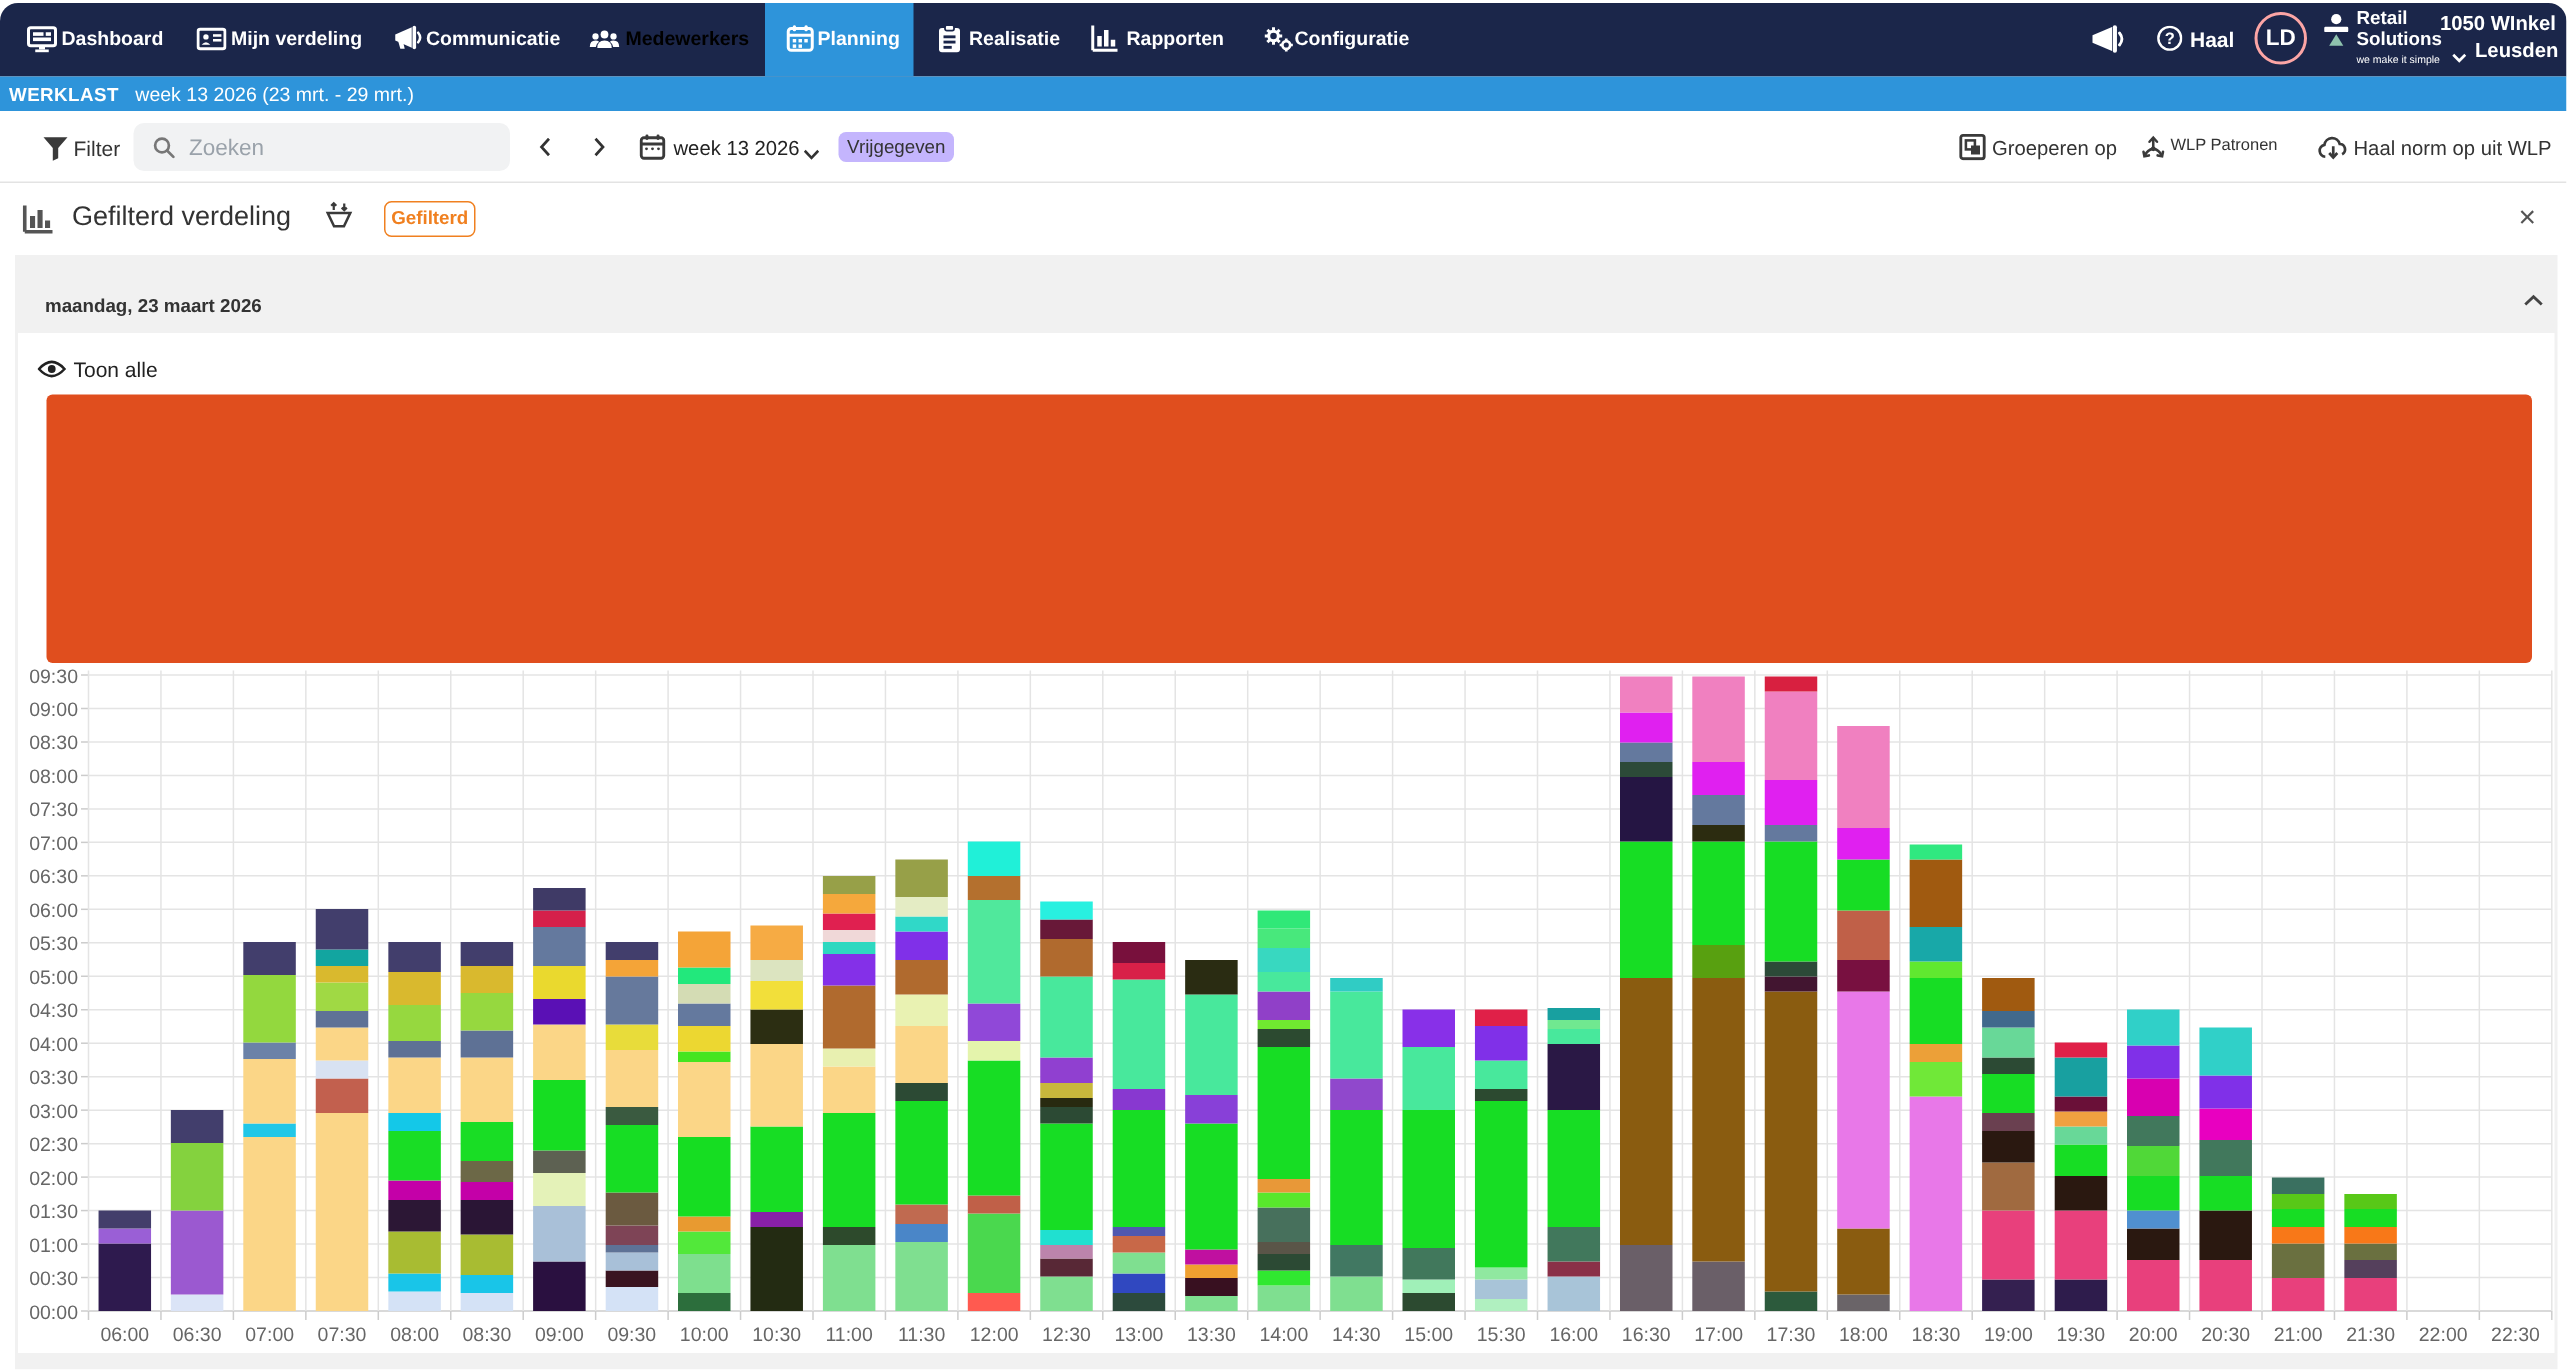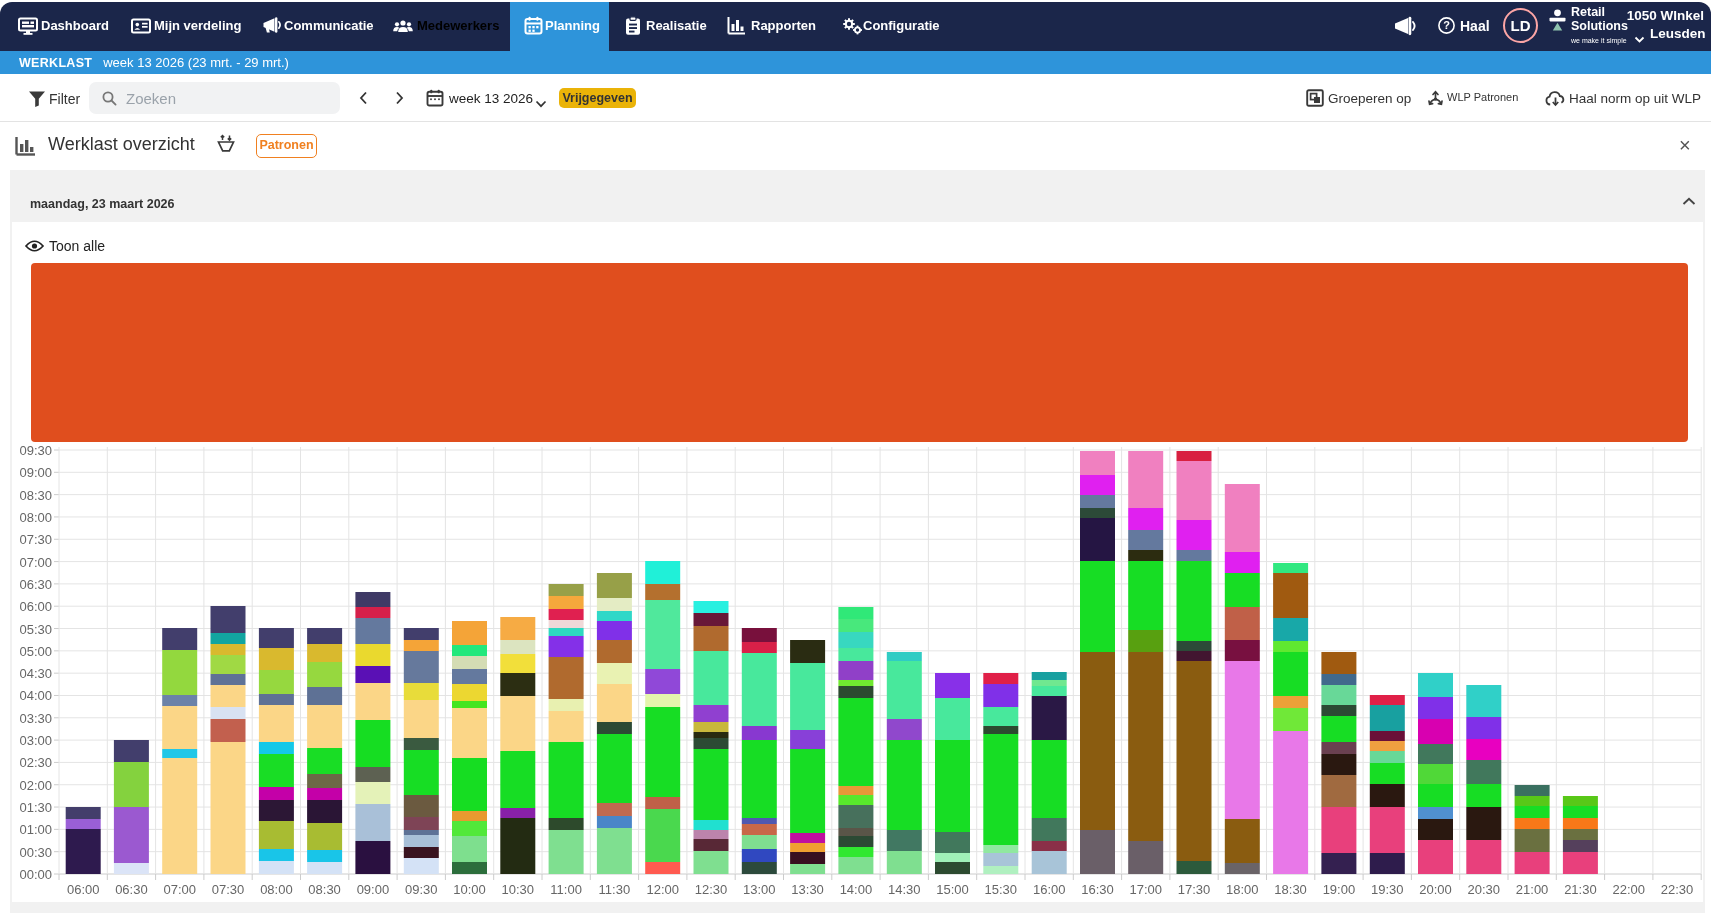--- a/index.html
+++ b/index.html
@@ -104,21 +104,21 @@
       <rect x="0.5" y="8.8" width="16" height="3.6" rx="0.8" fill="#fff"></rect>
       <path d="M8.5 13.8 L13.2 21.5 H3.8 z" fill="#8fc3ae"></path>
     </svg></div>
 <div class="abs" style="left:1571px;top:6px;color:#fff;font-weight:700;font-size:12.5px;line-height:13.5px">Retail<br>Solutions<div style="font-size:7px;font-weight:400;margin-top:1px;white-space:nowrap">we make it simple</div></div>
 <div class="abs" style="left:1619px;top:8px;width:85px;color:#fff;font-weight:700;font-size:13.5px;text-align:right">1050 WInkel</div>
 <div class="abs" style="left:1634px;top:29px"><svg width="11" height="7" viewBox="0 0 11 7" style="">
       <path d="M1.5 1.5 L5.5 5.5 L9.5 1.5" stroke="#fff" stroke-width="1.8" fill="none"></path>
     </svg></div>
 <div class="abs" style="left:1650px;top:26px;width:54px;color:#fff;font-weight:700;font-size:13.5px;text-align:right">Leusden</div>
 <div class="abs" style="left:0;top:51px;width:1711px;height:23px;background:#2e94da;color:#fff;font-size:13px;display:flex;align-items:center">
-    <span style="margin-left:19px;font-weight:700;letter-spacing:0.3px;font-size:12.5px">WERKLAST</span>
+    <span style="margin-left:6px;font-weight:700;letter-spacing:0.3px;font-size:12.5px">WERKLAST</span>
     <span style="margin-left:11px">week 13 2026 (23 mrt. - 29 mrt.)</span>
   </div>
 <div class="abs" style="left:0;top:74px;width:1711px;height:48px;background:#fff;border-bottom:1px solid #e3e3e3"></div>
 <div class="abs" style="left:28px;top:90px"><svg width="18" height="18" viewBox="0 0 18 18" style="">
       <path d="M1 1.5 h16 l-6.2 7.2 v6.8 l-3.6 1.6 v-8.4 z" fill="#3a3a3a"></path>
     </svg></div>
 <div class="abs" style="left:49px;top:91px;font-size:14px;color:#333">Filter</div>
 <div class="abs" style="left:89px;top:82px;width:251px;height:32px;background:#f1f2f3;border-radius:7px"></div>
 <div class="abs" style="left:102px;top:91px"><svg width="15" height="15" viewBox="0 0 15 15" style="">
       <circle cx="6" cy="6" r="4.6" fill="none" stroke="#777" stroke-width="1.8"></circle>
@@ -137,21 +137,21 @@
       <rect x="4.3" y="0.7" width="2" height="3.6" rx="0.9" fill="#3a3a3a"></rect>
       <rect x="11.7" y="0.7" width="2" height="3.6" rx="0.9" fill="#3a3a3a"></rect>
       <circle cx="5" cy="10.2" r="0.95" fill="#3a3a3a"></circle>
       <circle cx="9" cy="10.2" r="0.95" fill="#3a3a3a"></circle>
       <circle cx="13" cy="10.2" r="0.95" fill="#3a3a3a"></circle>
     </svg></div>
 <div class="abs" style="left:449px;top:91px;font-size:13.5px;color:#222">week 13 2026</div>
 <div class="abs" style="left:535px;top:94px"><svg width="12" height="8" viewBox="0 0 12 8" style="">
       <path d="M1.5 1.5 L6 6.2 L10.5 1.5" stroke="#333" stroke-width="1.7" fill="none"></path>
     </svg></div>
-<div class="abs" style="left:559px;top:88px;width:77px;height:20px;background:#eab308;border-radius:5px;color:#333;font-weight:700;font-size:12.5px;text-align:center;line-height:20px">Vrijgegeven</div>
+<div class="abs" style="left:559px;top:88px;width:77px;height:20px;background:#c4b5fd;border-radius:5px;color:#333;font-weight:400;font-size:12.5px;text-align:center;line-height:20px">Vrijgegeven</div>
 <div class="abs" style="left:1306px;top:89px"><svg width="18" height="18" viewBox="0 0 18 18" style="">
       <rect x="1.2" y="1.2" width="15.6" height="15.6" rx="1.5" fill="none" stroke="#3a3a3a" stroke-width="1.9"></rect>
       <rect x="4.6" y="4.6" width="6" height="6" fill="none" stroke="#3a3a3a" stroke-width="1.7"></rect>
       <rect x="8" y="8" width="6" height="6" fill="#3a3a3a"></rect>
     </svg></div>
 <div class="abs" style="left:1328px;top:91px;font-size:13.5px;color:#333">Groeperen op</div>
 <div class="abs" style="left:1426px;top:89px"><svg width="19" height="19" viewBox="0 0 19 19" style="">
       <g stroke="#3a3a3a" stroke-width="1.7" fill="none" stroke-linecap="round">
         <line x1="9.5" y1="3.5" x2="9.5" y2="10"></line>
         <path d="M7 5.5 L9.5 2.8 L12 5.5"></path>
@@ -169,27 +169,27 @@
       <path d="M7.8 12 L10.5 15 L13.2 12" fill="none" stroke="#3a3a3a" stroke-width="1.8"></path>
     </svg></div>
 <div class="abs" style="left:1569px;top:91px;font-size:13.5px;color:#333">Haal norm op uit WLP</div>
 <div class="abs" style="left:14px;top:135px"><svg width="22" height="22" viewBox="0 0 22 22" style="">
       <line x1="2.5" y1="2" x2="2.5" y2="19.5" stroke="#555555" stroke-width="2.4"></line>
       <line x1="2.5" y1="19.5" x2="21" y2="19.5" stroke="#555555" stroke-width="2.4"></line>
       <rect x="6" y="9" width="3.4" height="8" fill="#555555"></rect>
       <rect x="11" y="5" width="3.4" height="12" fill="#555555"></rect>
       <rect x="16" y="12" width="3.4" height="5" fill="#555555"></rect>
     </svg></div>
-<div class="abs" style="left:48px;top:134px;font-size:18px;color:#333">Werklast overzicht</div>
+<div class="abs" style="left:48px;top:134px;font-size:18px;color:#333">Gefilterd verdeling</div>
 <div class="abs" style="left:215px;top:134px"><svg width="22" height="22" viewBox="0 0 22 22" style="">
       <path d="M3.5 8 h15 l-4.2 8.8 h-6.6 z" fill="none" stroke="#3a3a3a" stroke-width="1.7"></path>
       <path d="M7.5 6 V1.6 M5.8 3.2 L7.5 1.5 L9.2 3.2" stroke="#3a3a3a" stroke-width="1.5" fill="none"></path>
       <path d="M14.5 1.6 V6 M12.8 4.4 L14.5 6.1 L16.2 4.4" stroke="#3a3a3a" stroke-width="1.5" fill="none"></path>
     </svg></div>
-<div class="abs" style="left:256px;top:134px;width:61px;height:24px;border:1.5px solid #f08020;border-radius:5px;color:#f08020;font-weight:700;font-size:12.5px;text-align:center;line-height:21px">Patronen</div>
+<div class="abs" style="left:256px;top:134px;width:61px;height:24px;border:1.5px solid #f08020;border-radius:5px;color:#f08020;font-weight:700;font-size:12.5px;text-align:center;line-height:21px">Gefilterd</div>
 <div class="abs" style="left:1679px;top:134px;font-size:20px;color:#555">×</div>
 <div class="abs" style="left:10px;top:170px;width:1695px;height:743px;background:#f1f1f1"></div>
 <div class="abs" style="left:30px;top:197px;font-size:12.5px;font-weight:700;color:#333">maandag, 23 maart 2026</div>
 <div class="abs" style="left:1682px;top:192px"><svg width="14" height="9" viewBox="0 0 14 9" style="">
       <path d="M1.5 7 L7 1.8 L12.5 7" stroke="#444" stroke-width="1.9" fill="none"></path>
     </svg></div>
 <div class="abs" style="left:12px;top:222px;width:1691px;height:680px;background:#fff"></div>
 <div class="abs" style="left:25px;top:239px"><svg width="19" height="14" viewBox="0 0 19 14" style="">
       <path d="M1 7 Q9.5 -2.5 18 7 Q9.5 16.5 1 7 z" fill="none" stroke="#222" stroke-width="1.7"></path>
       <circle cx="9.5" cy="7" r="2.6" fill="#222"></circle>

